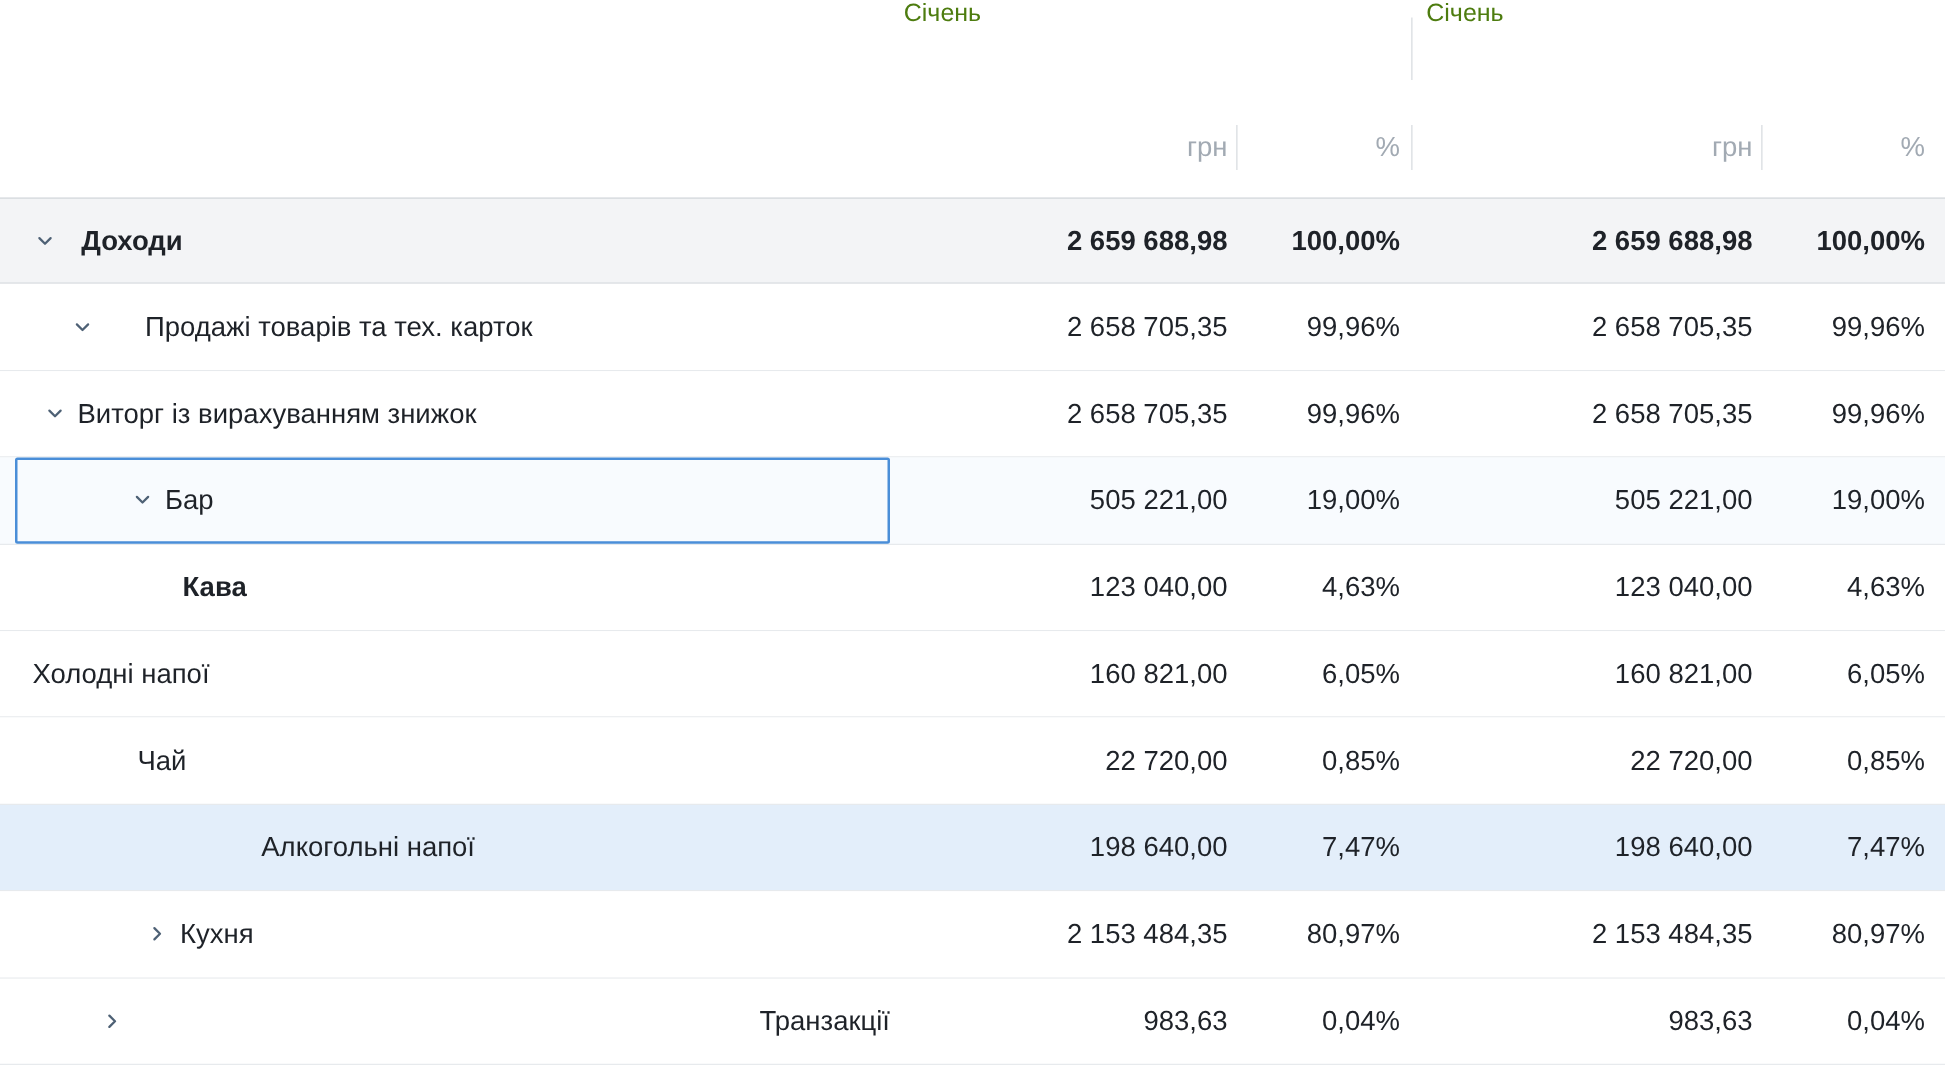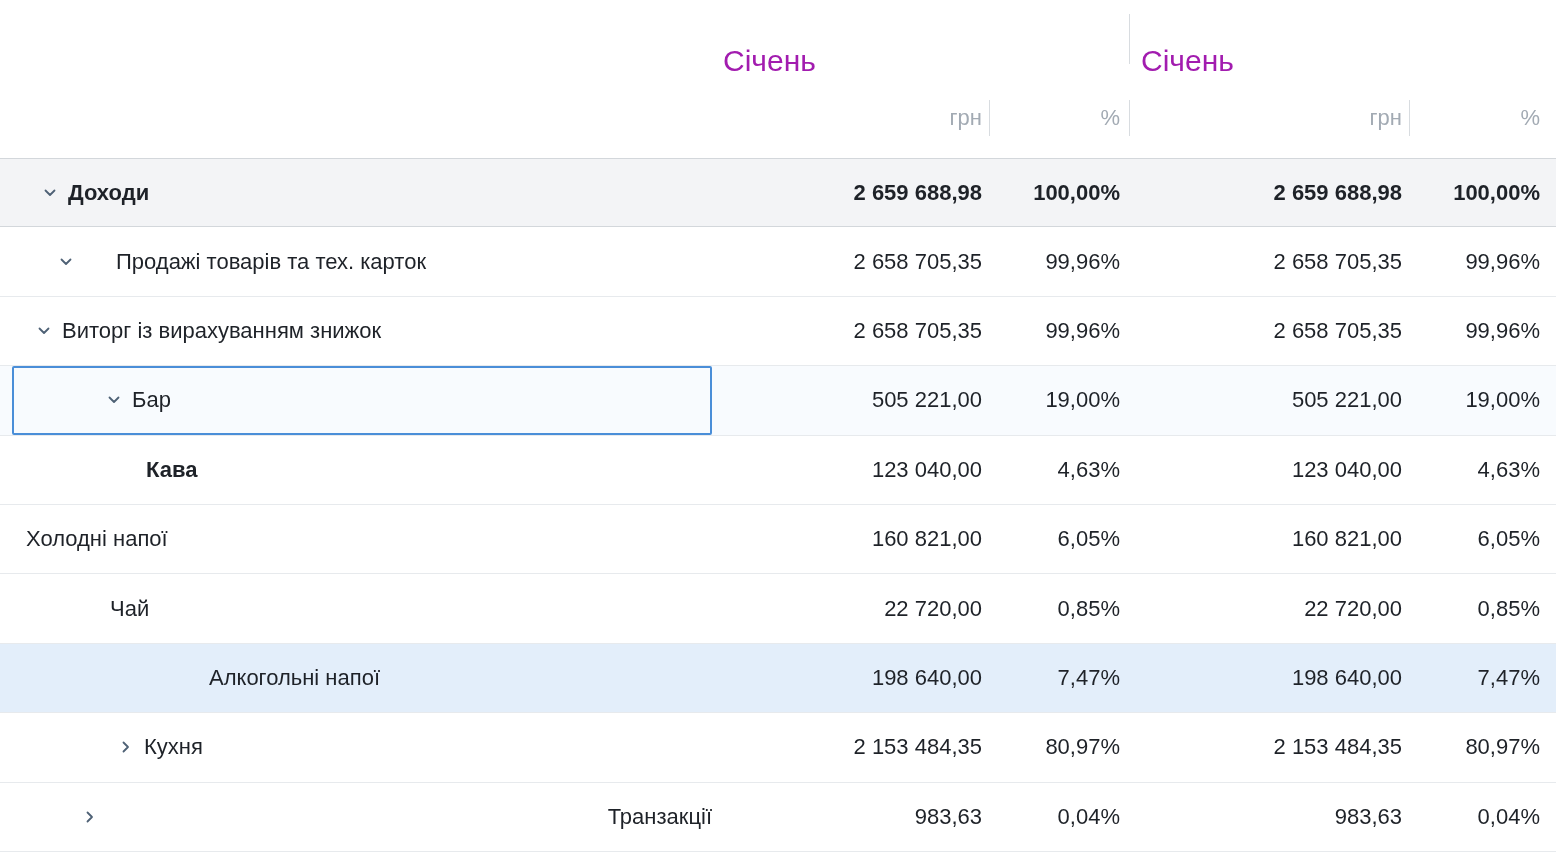--- a/index.html
+++ b/index.html
@@ -17,24 +17,24 @@
     grid-template-columns: 712px 278px 140px 280px 146px;
     align-items: center;
   }
 
   
   .month-row { height: 78px; }
   .month-cell {
     grid-column: span 2;
     height: 100%;
     display: flex;
-    align-items: flex-end;
+    align-items: flex-start;
     padding-left: 11px;
-    font-size: 30px;
-    color: #a21caf;
+    font-size: 20px;
+    color: #4d7c0f;
     position: relative;
   }
   .month-cell.g1::after {
     content: '';
     position: absolute;
     right: 0; top: 14px; bottom: 14px;
     width: 1px;
     background: #d8dce0;
   }
 
@@ -136,21 +136,21 @@
   <div class="row sub-row">
     <div class="cell"></div>
     <div class="sub-cell pr8 sep">грн</div>
     <div class="sub-cell pr10 sep">%</div>
     <div class="sub-cell pr8 sep">грн</div>
     <div class="sub-cell pr16">%</div>
   </div>
 
   <div id="rows">
       <div class="row data-row section">
-    <div class="cell name" style="padding-left: 42px;">
+    <div class="cell name" style="padding-left: 28px; gap: 11px;">
       <span class="chev">
             <svg width="16" height="16" viewBox="0 0 16 16">
               <path d="M3.5 5.5 L8 10 L12.5 5.5" fill="none" stroke="currentColor" stroke-width="1.8" stroke-linecap="round" stroke-linejoin="round"></path>
             </svg>
           </span>
       <span class="label">Доходи</span>
     </div>
     <div class="cell num c1">2 659 688,98</div>
     <div class="cell num c2">100,00%</div>
     <div class="cell num c3">2 659 688,98</div>

